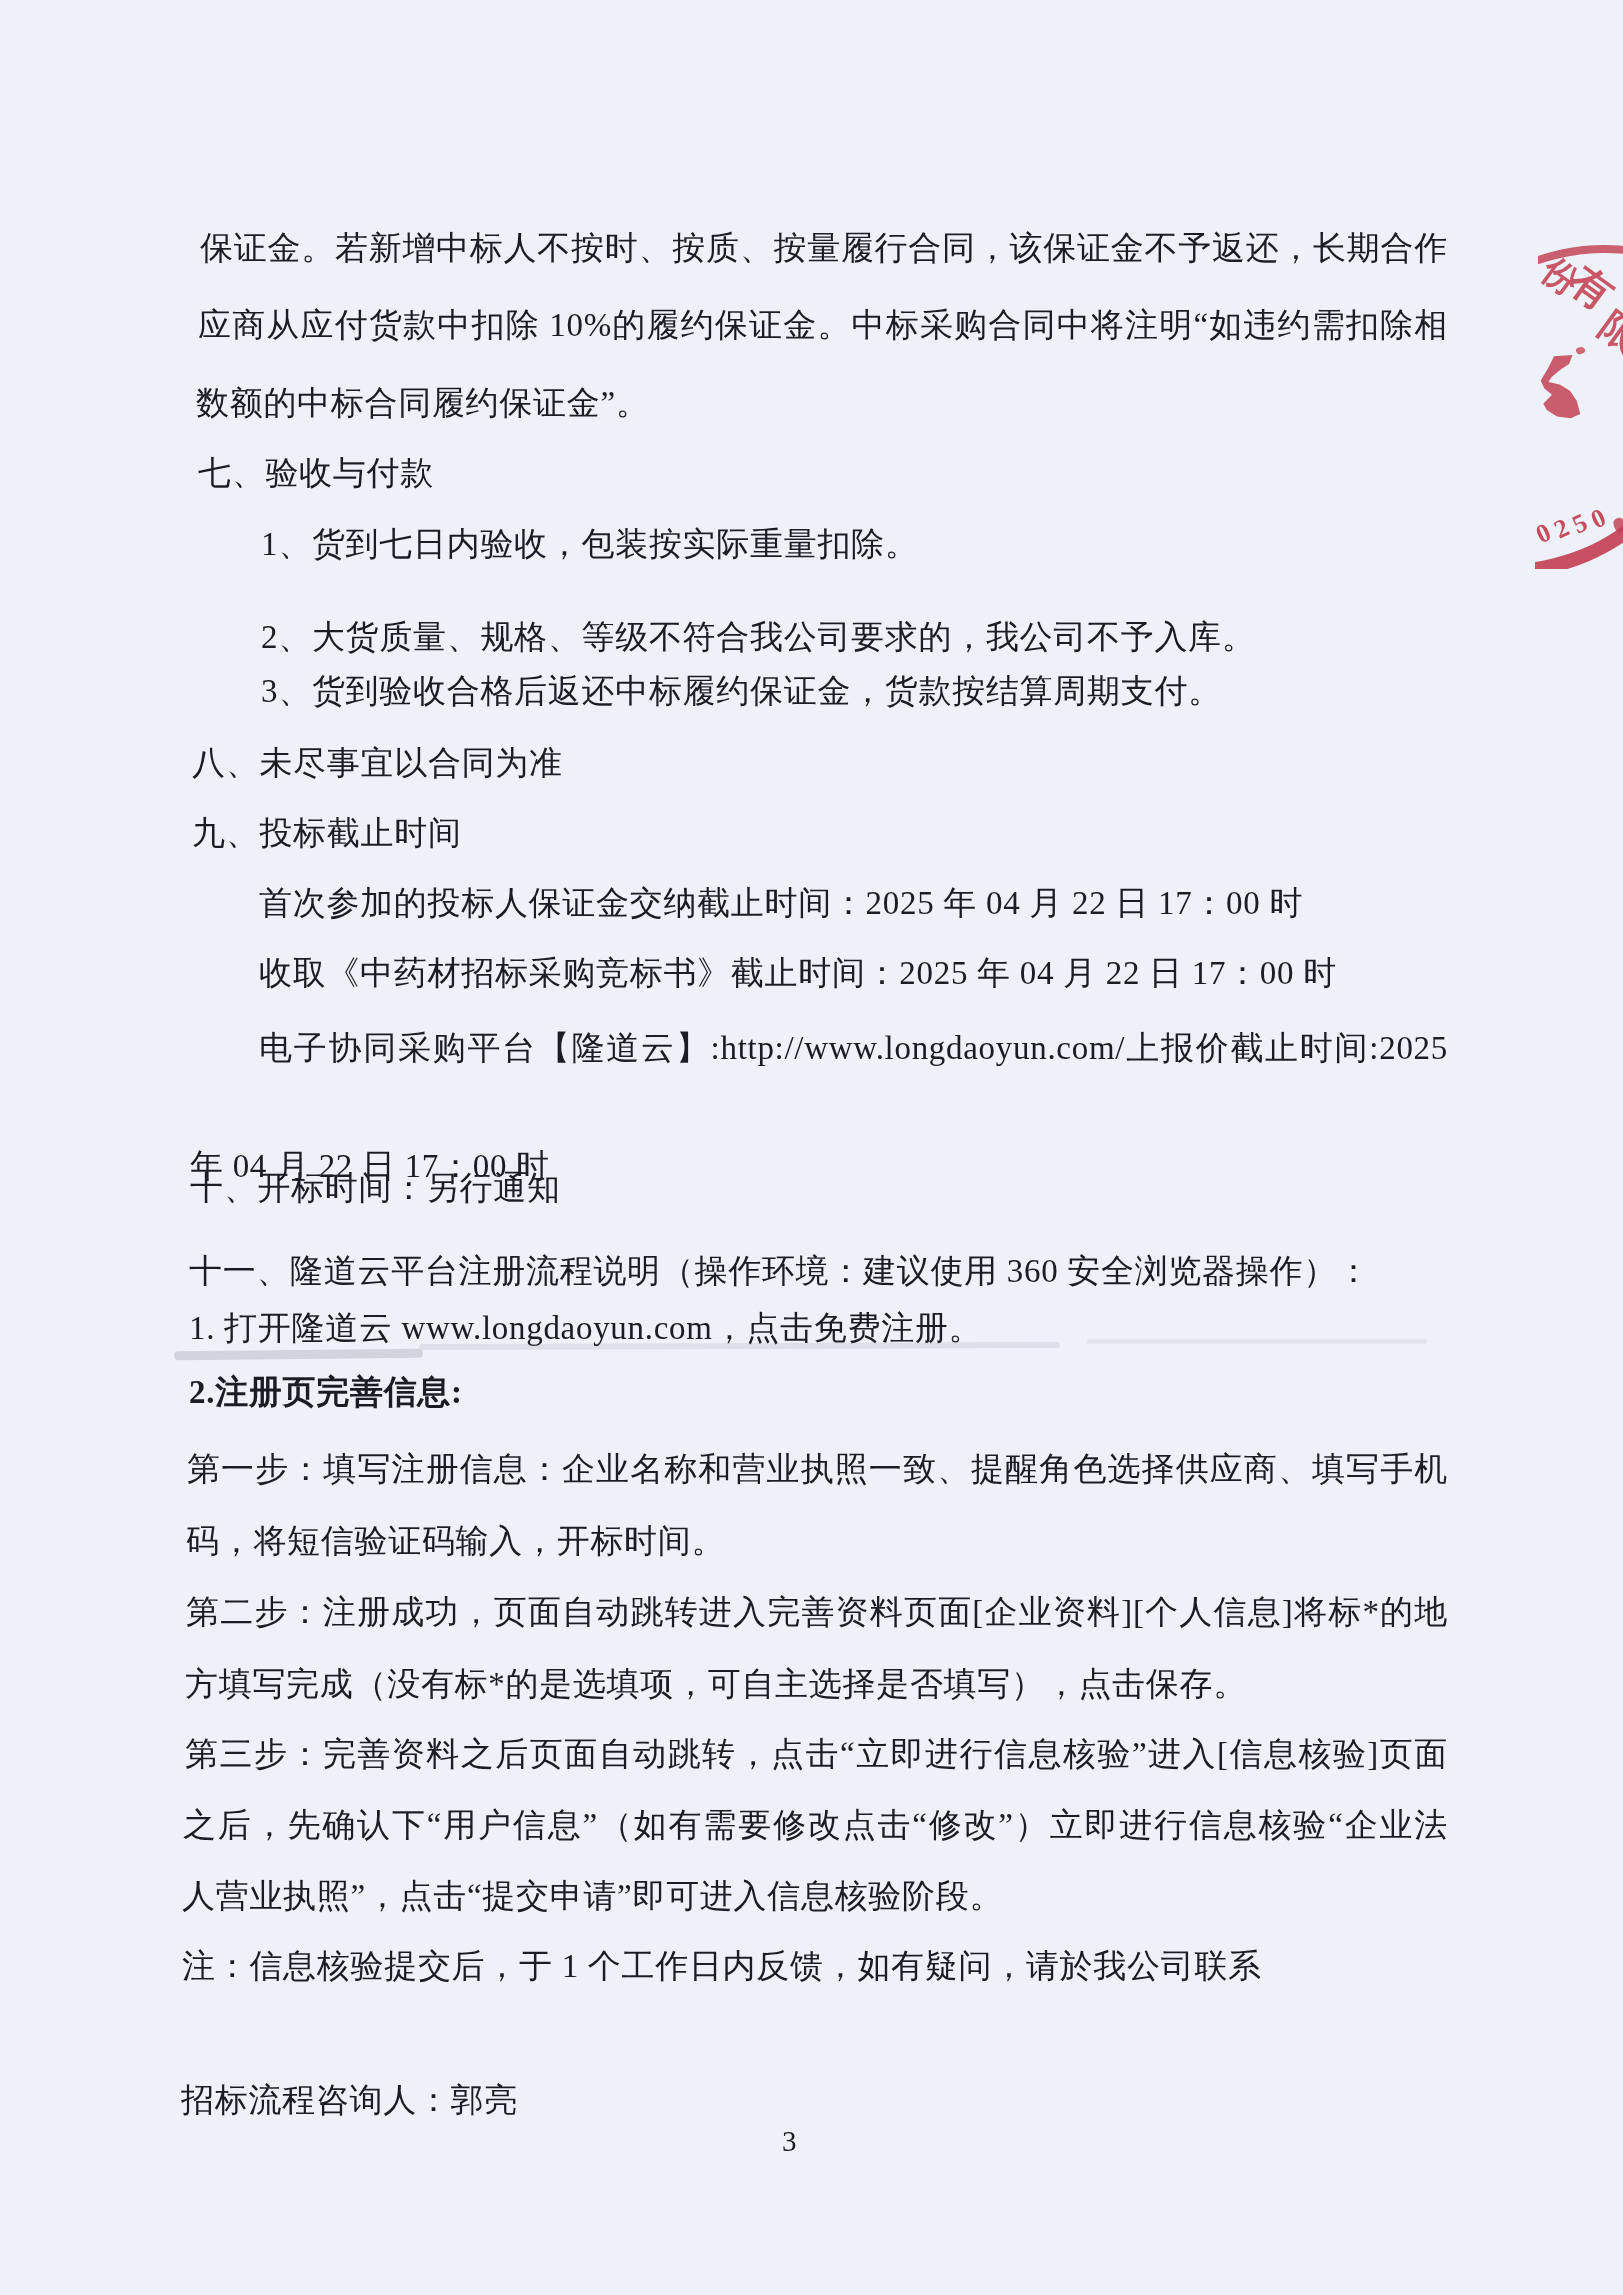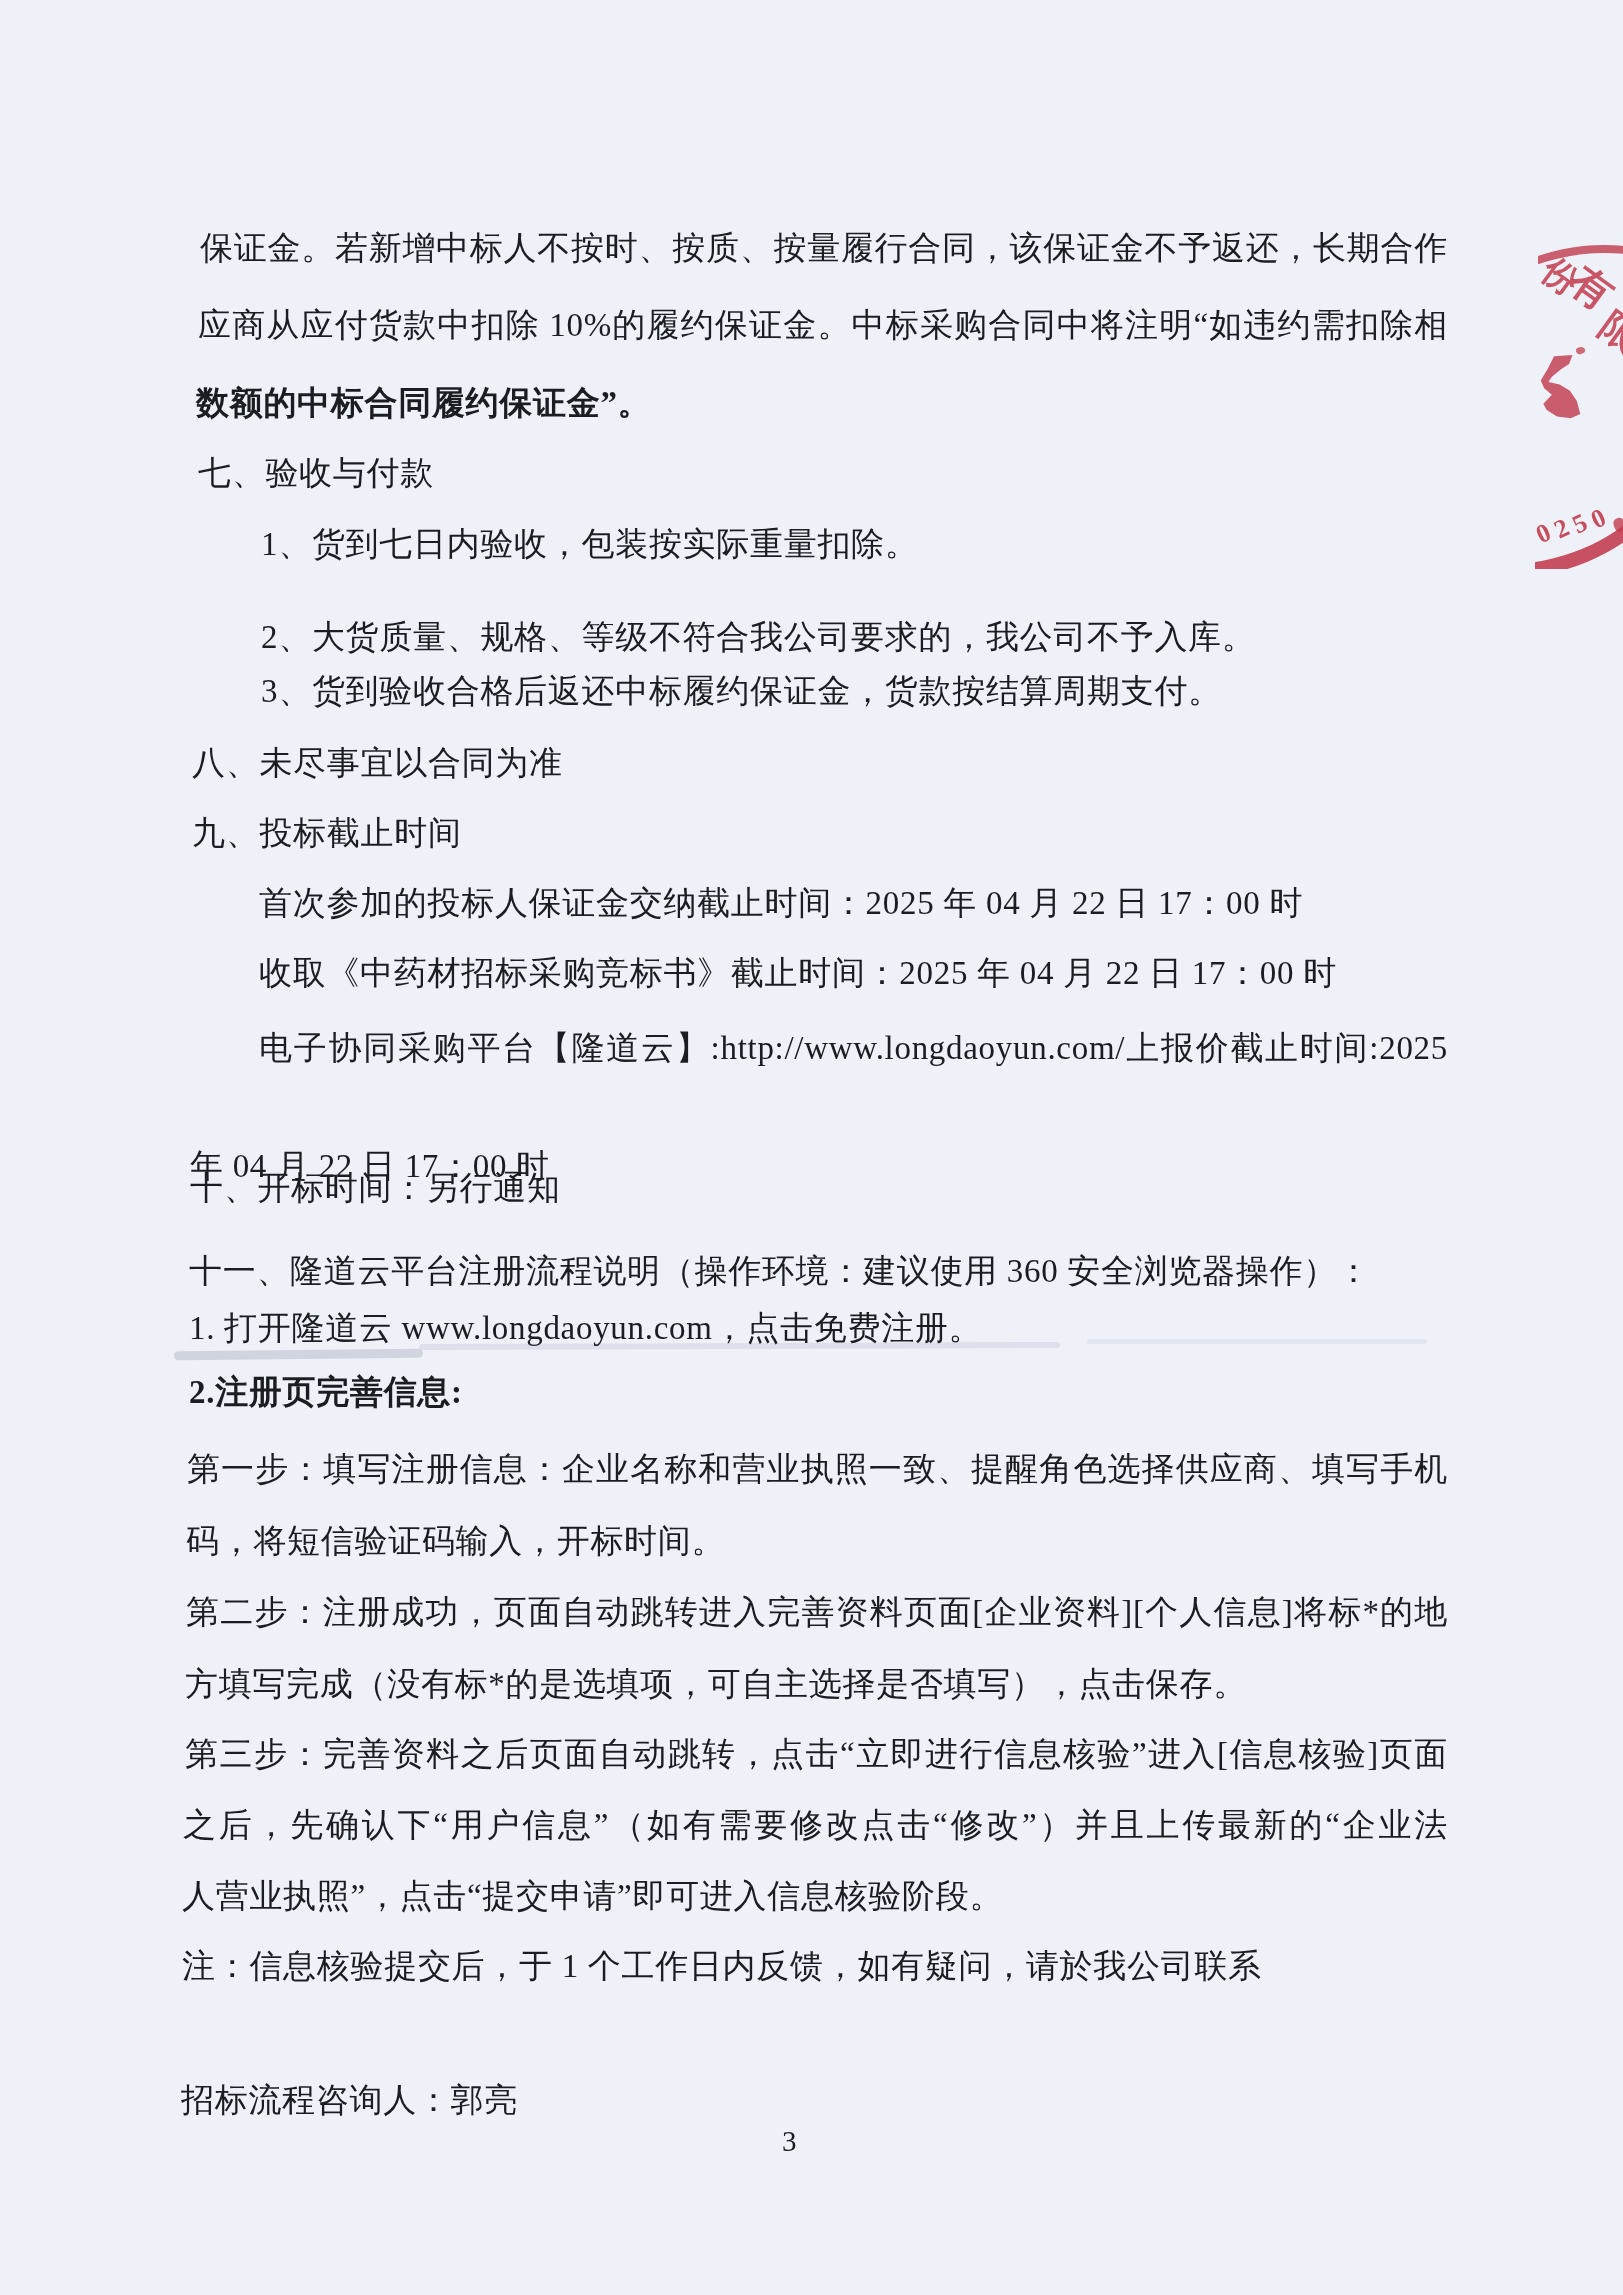--- a/index.html
+++ b/index.html
@@ -91,41 +91,41 @@
   }
 </style>
 </head>
 <body>
 
 <div class="page">
 
   <div>
       <div class="line fill" style="left: 200px; top: 229px; width: 1248px;">保证金。若新增中标人不按时、按质、按量履行合同，该保证金不予返还，长期合作供</div>
       <div class="line fill" style="left: 198px; top: 306px; width: 1250px;">应商从应付货款中扣除 10%的履约保证金。中标采购合同中将注明“如违约需扣除相应</div>
-      <div class="line" style="left: 196px; top: 384px; font-weight: bold;">数额的中标合同履约保证金”。</div>
+      <div class="line" style="left: 196px; top: 384px;">数额的中标合同履约保证金”。</div>
       <div class="line" style="left: 198px; top: 454px;">七、验收与付款</div>
       <div class="line" style="left: 261px; top: 525px;">1、货到七日内验收，包装按实际重量扣除。</div>
       <div class="line" style="left: 261px; top: 598px; margin-top: 20px;">2、大货质量、规格、等级不符合我公司要求的，我公司不予入库。</div>
       <div class="line" style="left: 261px; top: 672px;">3、货到验收合格后返还中标履约保证金，货款按结算周期支付。</div>
       <div class="line" style="left: 192px; top: 744px;">八、未尽事宜以合同为准</div>
       <div class="line" style="left: 192px; top: 814px;">九、投标截止时间</div>
       <div class="line" style="left: 259px; top: 884px;">首次参加的投标人保证金交纳截止时间：2025 年 04 月 22 日 17：00 时</div>
       <div class="line" style="left: 259px; top: 954px;">收取《中药材招标采购竞标书》截止时间：2025 年 04 月 22 日 17：00 时</div>
       <div class="line fill" style="left: 259px; top: 1029px; width: 1189px;">电子协同采购平台【隆道云】:http://www.longdaoyun.com/上报价截止时间:2025</div>
       <div class="line" style="left: 190px; top: 1099px; margin-top: 48px;">年 04 月 22 日 17：00 时</div>
       <div class="line" style="left: 190px; top: 1169px;">十、开标时间：另行通知</div>
       <div class="line" style="left: 189px; top: 1252px;">十一、隆道云平台注册流程说明（操作环境：建议使用 360 安全浏览器操作）：</div>
       <div class="line" style="left: 189px; top: 1309px;">1. 打开隆道云 www.longdaoyun.com，点击免费注册。</div>
       <div class="line" style="left: 189px; top: 1373px; font-weight: bold;">2.注册页完善信息:</div>
       <div class="line fill" style="left: 187px; top: 1450px; width: 1261px;">第一步：填写注册信息：企业名称和营业执照一致、提醒角色选择供应商、填写手机号</div>
       <div class="line" style="left: 186px; top: 1522px;">码，将短信验证码输入，开标时间。</div>
       <div class="line fill" style="left: 186px; top: 1593px; width: 1262px;">第二步：注册成功，页面自动跳转进入完善资料页面[企业资料][个人信息]将标*的地</div>
       <div class="line" style="left: 185px; top: 1665px;">方填写完成（没有标*的是选填项，可自主选择是否填写），点击保存。</div>
       <div class="line fill" style="left: 185px; top: 1735px; width: 1263px;">第三步：完善资料之后页面自动跳转，点击“立即进行信息核验”进入[信息核验]页面</div>
-      <div class="line fill" style="left: 183px; top: 1806px; width: 1265px;">之后，先确认下“用户信息”（如有需要修改点击“修改”）并且上传最新的“企业法</div>
+      <div class="line fill" style="left: 183px; top: 1806px; width: 1265px;">之后，先确认下“用户信息”（如有需要修改点击“修改”）立即进行信息核验“企业法</div>
       <div class="line" style="left: 182px; top: 1877px;">人营业执照”，点击“提交申请”即可进入信息核验阶段。</div>
       <div class="line" style="left: 182px; top: 1947px;">注：信息核验提交后，于 1 个工作日内反馈，如有疑问，请於我公司联系</div>
       <div class="line" style="left: 181px; top: 2081px;">招标流程咨询人：郭亮</div>
     </div>
 
   <div class="smudge s1"></div>
   <div class="smudge s2"></div>
   <div class="smudge s3"></div>
 
   <div class="stamp">

